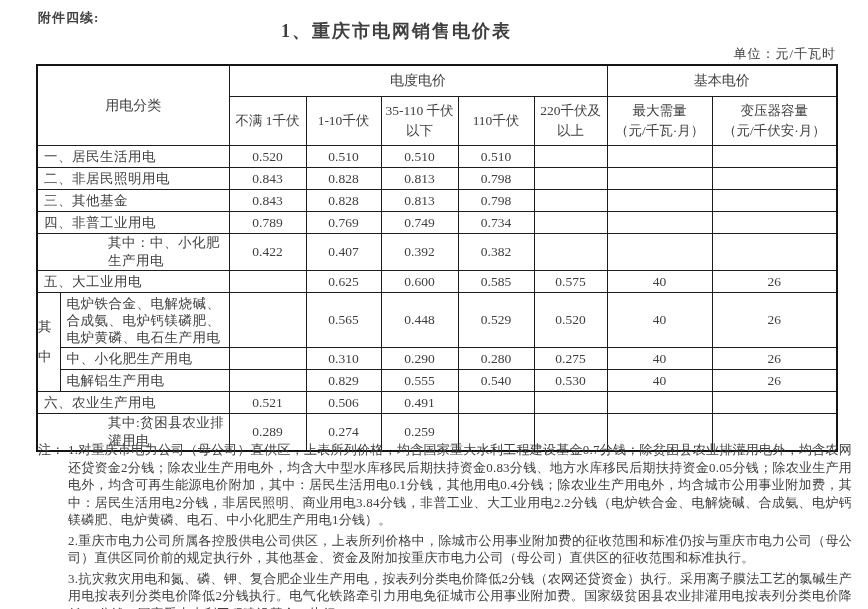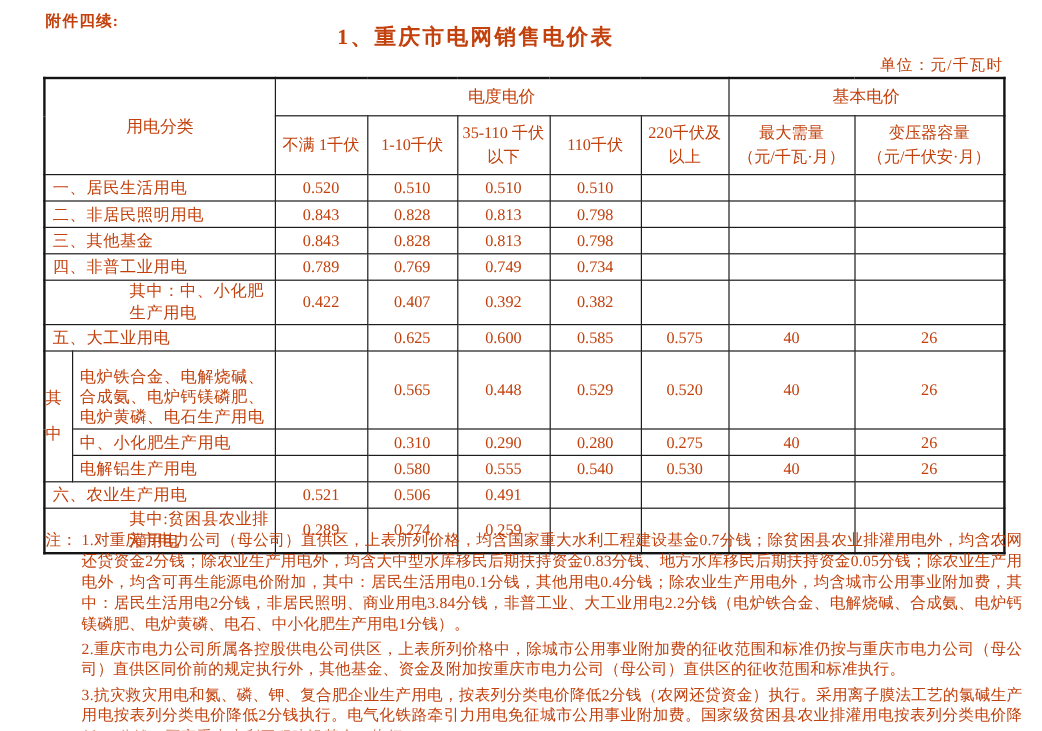--- a/index.html
+++ b/index.html
@@ -1,18 +1,18 @@
 <!DOCTYPE html>
 <html><head>
 <meta charset="utf-8">
 <style>
   html,body { margin:0; padding:0; background:#ffffff; }
   .page {
     position:relative; width:868px; height:609px; background:#ffffff;
-    font-family:"Liberation Serif","DejaVu Serif",serif; color:#c2410c;
+    font-family:"Liberation Serif","DejaVu Serif",serif; color:#404040;
     overflow:hidden;
   }
   .attachment {
     position:absolute; left:38px; top:9px;
     font-size:13px; font-weight:bold; letter-spacing:1px;
   }
   .title {
     position:absolute; left:0; width:793px; top:19px; text-align:center;
     font-size:18px; font-weight:bold; letter-spacing:2px;
   }
@@ -32,21 +32,21 @@
   .price thead th { text-align:center; }
   .price tr.group-row th { height:30px; font-size:14px; }
   .price tr.sub-row th { height:48px; }
   .pre { white-space:pre-line; line-height:1.45; }
   .price tbody td { height:21px; }
   .lbl { text-align:left; padding-left:6px !important; letter-spacing:0.5px; }
   .indent { padding-left:70px !important; }
   .val { text-align:center; font-size:13.5px; }
   .side { text-align:left; padding:0 !important; line-height:30px; font-size:14px; }
   tr.big td { height:54px; }
-  tr.big .lbl { line-height:17px; padding-top:10px; }
+  tr.big .lbl { line-height:17px; padding-top:0; }
   .notes {
     position:absolute; left:38px; top:441px; width:814px;
     font-size:13px; line-height:17.5px; letter-spacing:0.2px;
   }
   .notes .note-label { position:absolute; left:0; top:0; }
   .notes .note-body { margin-left:30px; }
   .notes p.note { margin:0 0 3px 0; text-align:justify; }
 </style>
 </head>
 <body>
@@ -167,21 +167,21 @@
         <td class="val">0.310</td>
         <td class="val">0.290</td>
         <td class="val">0.280</td>
         <td class="val">0.275</td>
         <td class="val">40</td>
         <td class="val">26</td>
       </tr>
       <tr>
         <td class="lbl">电解铝生产用电</td>
         <td class="val"></td>
-        <td class="val">0.580</td>
+        <td class="val">0.829</td>
         <td class="val">0.555</td>
         <td class="val">0.540</td>
         <td class="val">0.530</td>
         <td class="val">40</td>
         <td class="val">26</td>
       </tr>
       <tr>
         <td colspan="2" class="lbl">六、农业生产用电</td>
         <td class="val">0.521</td>
         <td class="val">0.506</td>

